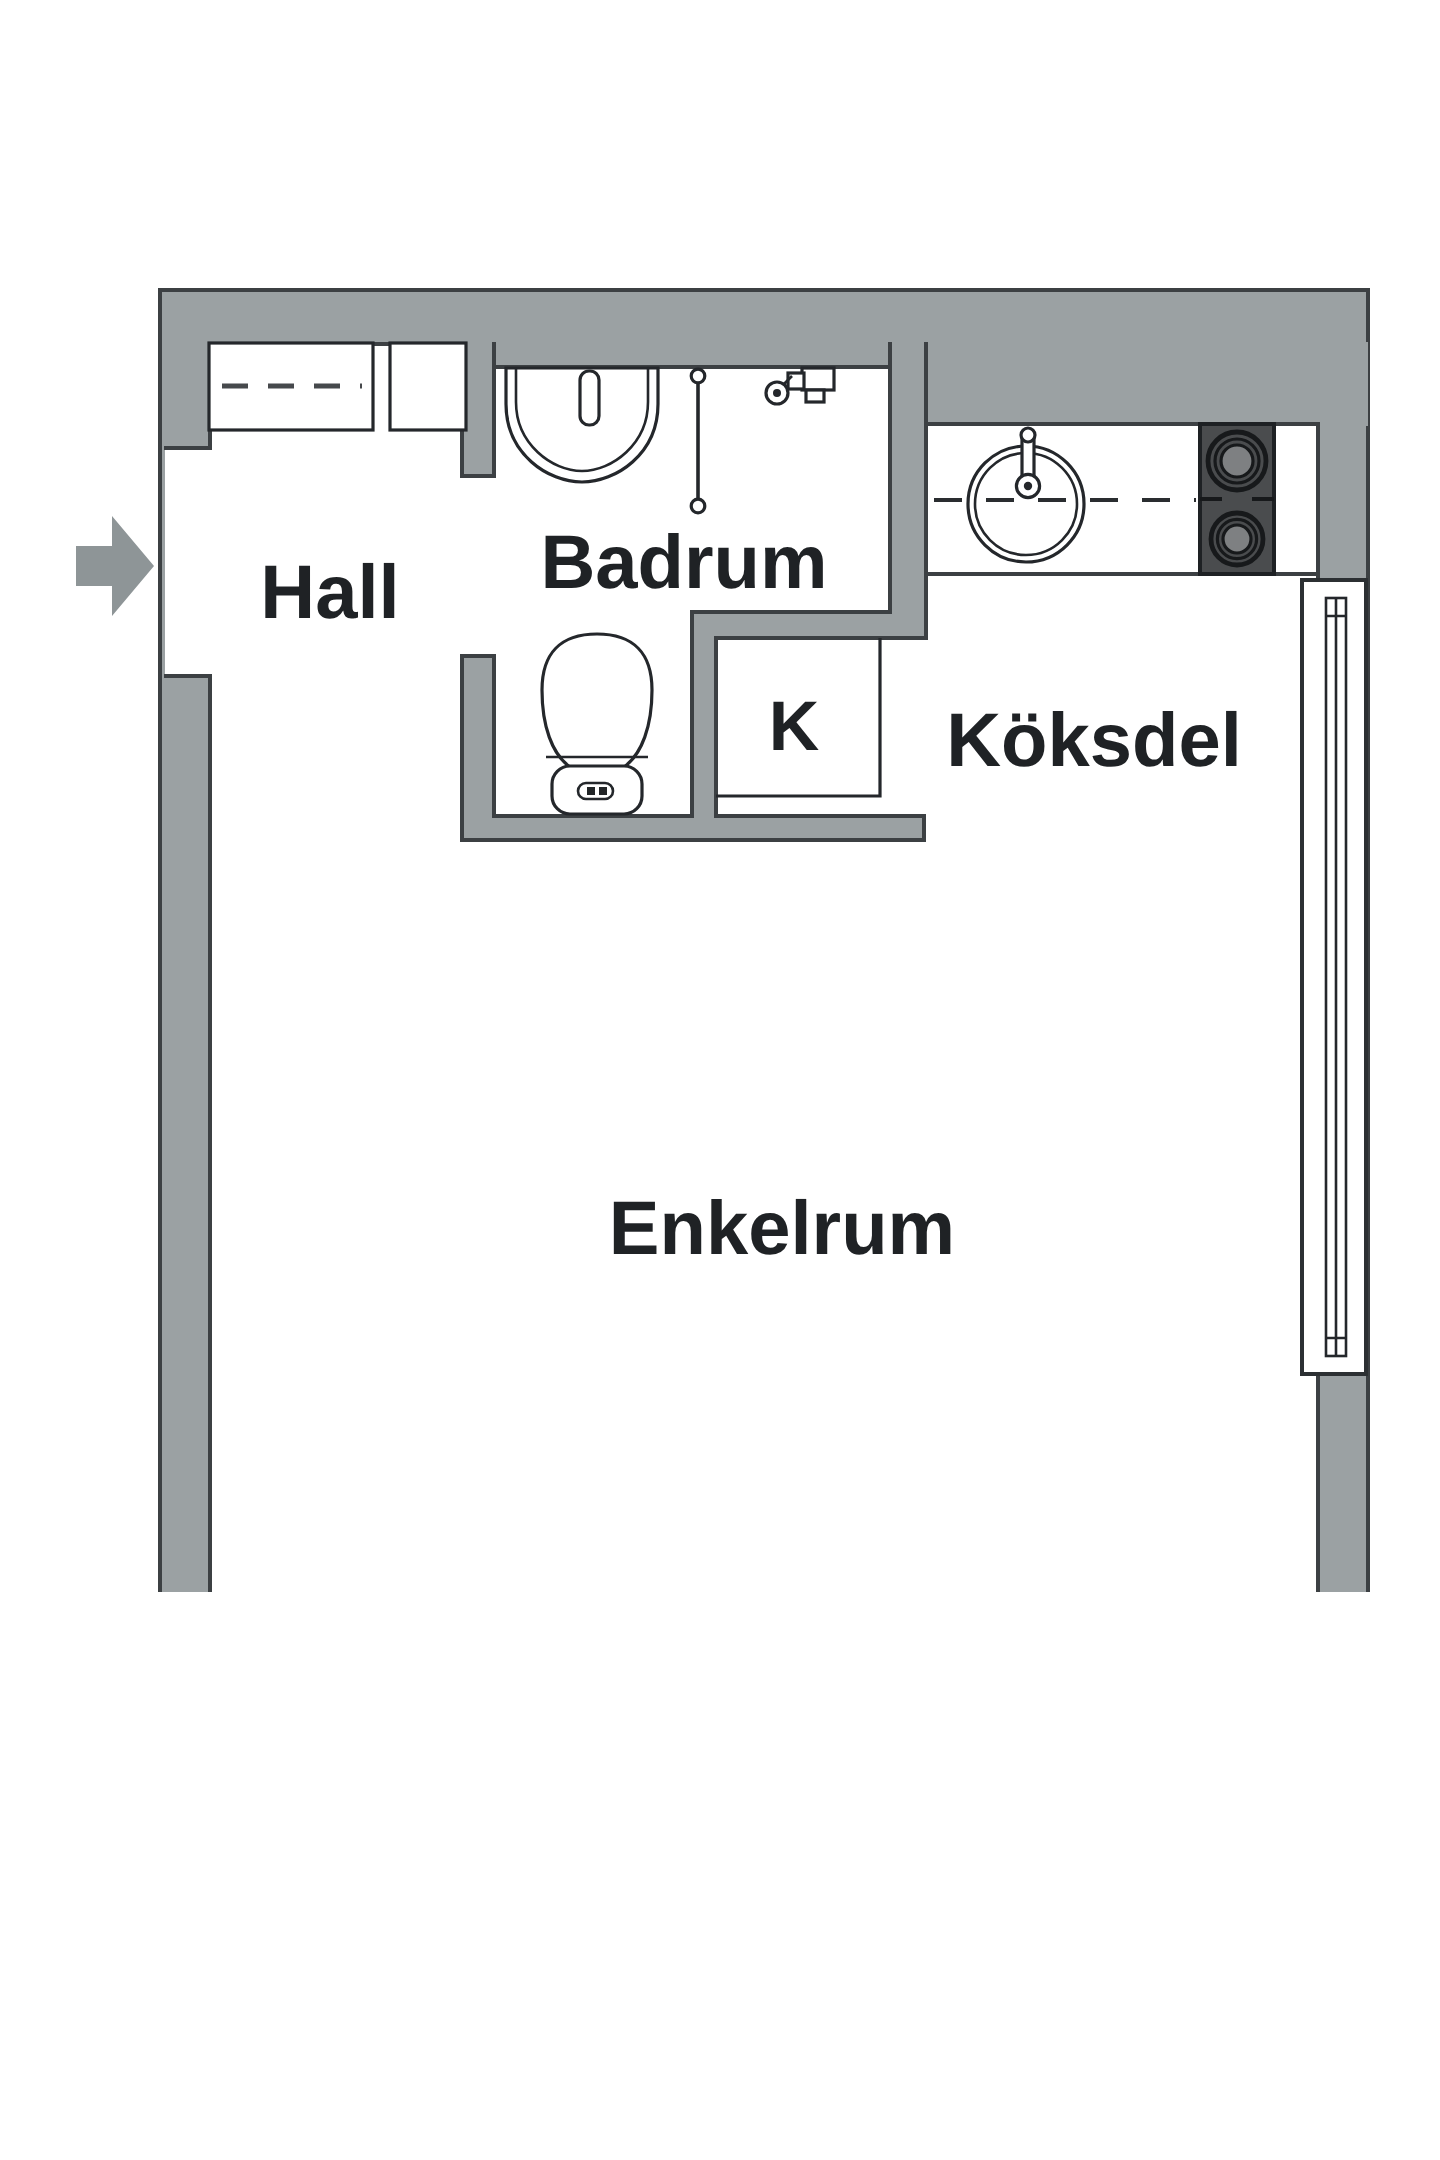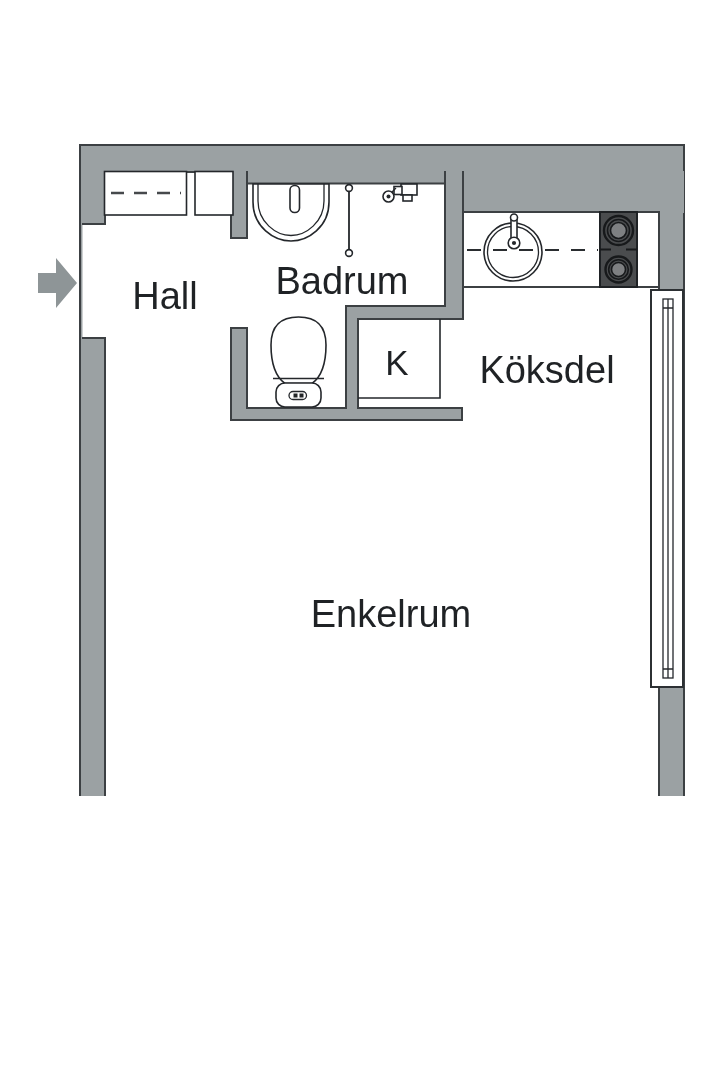--- a/index.html
+++ b/index.html
@@ -1,17 +1,17 @@
 <!DOCTYPE html>
 <html><head>
 <meta charset="utf-8">
 <style>
   html,body{margin:0;padding:0;background:#ffffff;}
   .canvas{position:relative;width:720px;height:796px;background:#ffffff;overflow:hidden;
-          font-family:"Liberation Sans", sans-serif;}
+          font-family:"Liberation Sans", sans-serif;font-weight:bold;}
   svg{position:absolute;left:0;top:0;}
   .wall-stroke{stroke:#3c4043;stroke-width:2;}
   .thin{stroke:#24272b;stroke-width:1.6;fill:#ffffff;}
   .thin-nofill{stroke:#24272b;stroke-width:1.6;fill:none;}
   .hair{stroke:#24272b;stroke-width:1.3;fill:none;}
   .room-label{fill:#1f2225;font-size:38px;font-family:"Liberation Sans",sans-serif;}
   .room-label-small{fill:#1f2225;font-size:35px;font-family:"Liberation Sans",sans-serif;}
   .disclaimer{position:absolute;left:78px;top:914px;font-size:13.5px;color:#33373a;
               font-family:"Liberation Sans",sans-serif;}
 </style>

